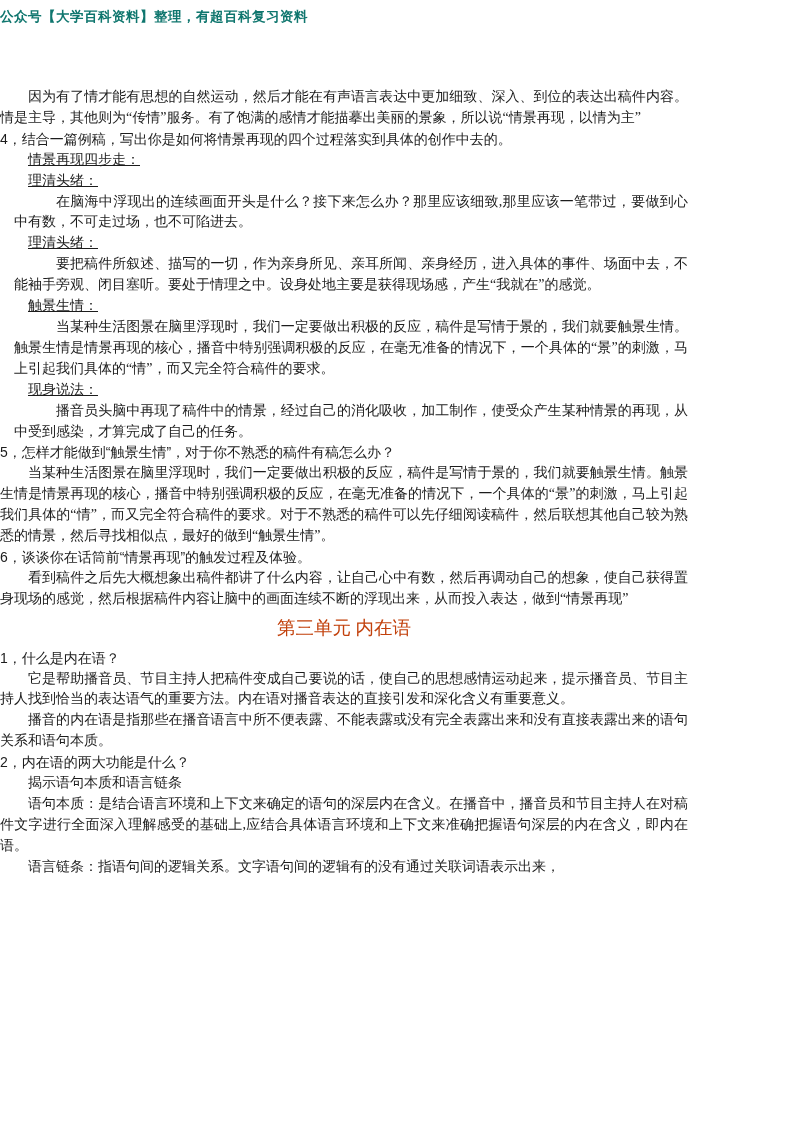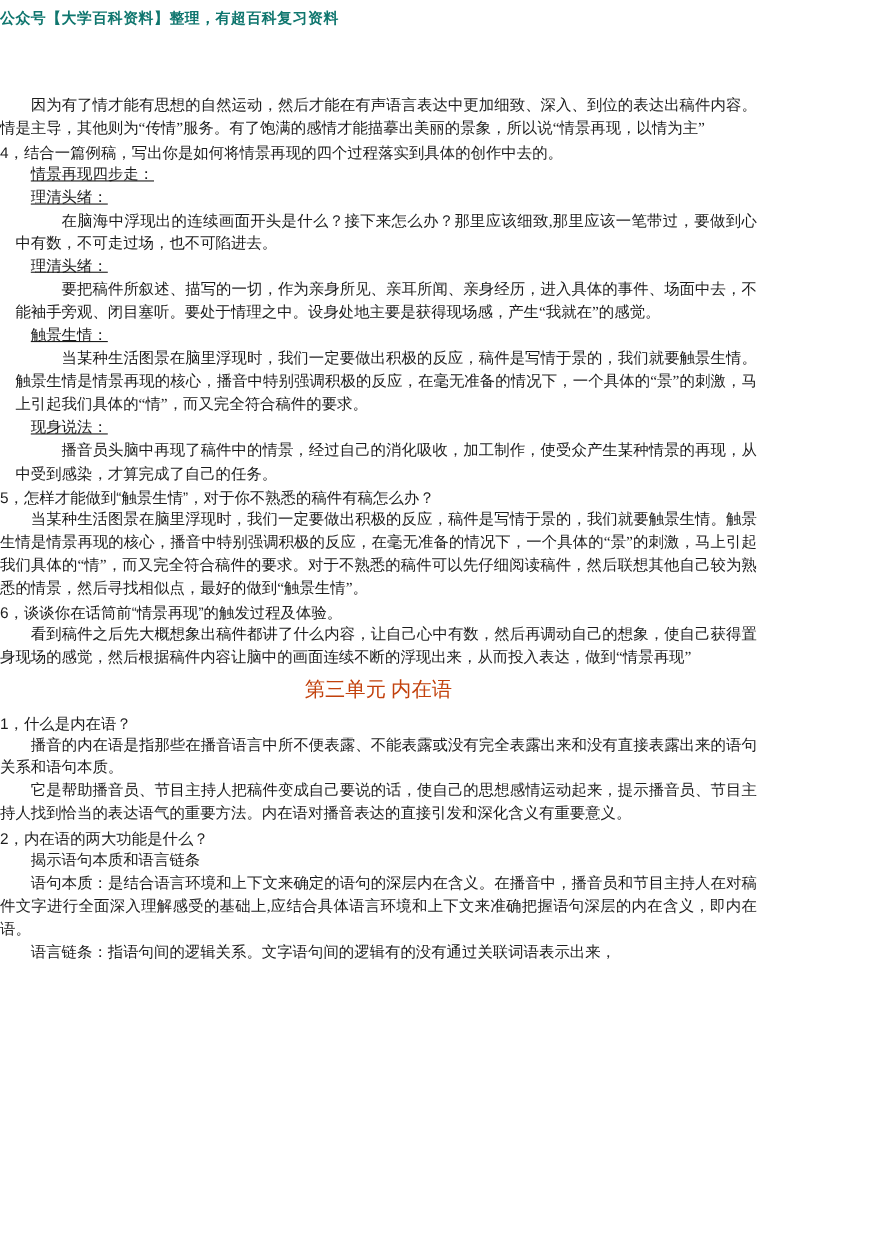--- a/index.html
+++ b/index.html
@@ -89,21 +89,21 @@
     <p class="subhead">触景生情：</p>
     <p class="subpara">当某种生活图景在脑里浮现时，我们一定要做出积极的反应，稿件是写情于景的，我们就要触景生情。触景生情是情景再现的核心，播音中特别强调积极的反应，在毫无准备的情况下，一个具体的“景”的刺激，马上引起我们具体的“情”，而又完全符合稿件的要求。</p>
     <p class="subhead">现身说法：</p>
     <p class="subpara">播音员头脑中再现了稿件中的情景，经过自己的消化吸收，加工制作，使受众产生某种情景的再现，从中受到感染，才算完成了自己的任务。</p>
     <p class="qhead">5，怎样才能做到“触景生情”，对于你不熟悉的稿件有稿怎么办？</p>
     <p class="para-first">当某种生活图景在脑里浮现时，我们一定要做出积极的反应，稿件是写情于景的，我们就要触景生情。触景生情是情景再现的核心，播音中特别强调积极的反应，在毫无准备的情况下，一个具体的“景”的刺激，马上引起我们具体的“情”，而又完全符合稿件的要求。对于不熟悉的稿件可以先仔细阅读稿件，然后联想其他自己较为熟悉的情景，然后寻找相似点，最好的做到“触景生情”。</p>
     <p class="qhead">6，谈谈你在话筒前“情景再现”的触发过程及体验。</p>
     <p class="para-first">看到稿件之后先大概想象出稿件都讲了什么内容，让自己心中有数，然后再调动自己的想象，使自己获得置身现场的感觉，然后根据稿件内容让脑中的画面连续不断的浮现出来，从而投入表达，做到“情景再现”</p>
     <p class="section-title">第三单元 内在语</p>
     <p class="qhead">1，什么是内在语？</p>
+    <p class="para-first">它是帮助播音员、节目主持人把稿件变成自己要说的话，使自己的思想感情运动起来，提示播音员、节目主持人找到恰当的表达语气的重要方法。内在语对播音表达的直接引发和深化含义有重要意义。</p>
     <p class="para-first">播音的内在语是指那些在播音语言中所不便表露、不能表露或没有完全表露出来和没有直接表露出来的语句关系和语句本质。</p>
-    <p class="para-first">它是帮助播音员、节目主持人把稿件变成自己要说的话，使自己的思想感情运动起来，提示播音员、节目主持人找到恰当的表达语气的重要方法。内在语对播音表达的直接引发和深化含义有重要意义。</p>
     <p class="qhead">2，内在语的两大功能是什么？</p>
     <p class="line-indent">揭示语句本质和语言链条</p>
     <p class="para-first">语句本质：是结合语言环境和上下文来确定的语句的深层内在含义。在播音中，播音员和节目主持人在对稿件文字进行全面深入理解感受的基础上,应结合具体语言环境和上下文来准确把握语句深层的内在含义，即内在语。</p>
     <p class="para-first">语言链条：指语句间的逻辑关系。文字语句间的逻辑有的没有通过关联词语表示出来，</p>
   </div>
 
 </div>
 
 </body></html>

